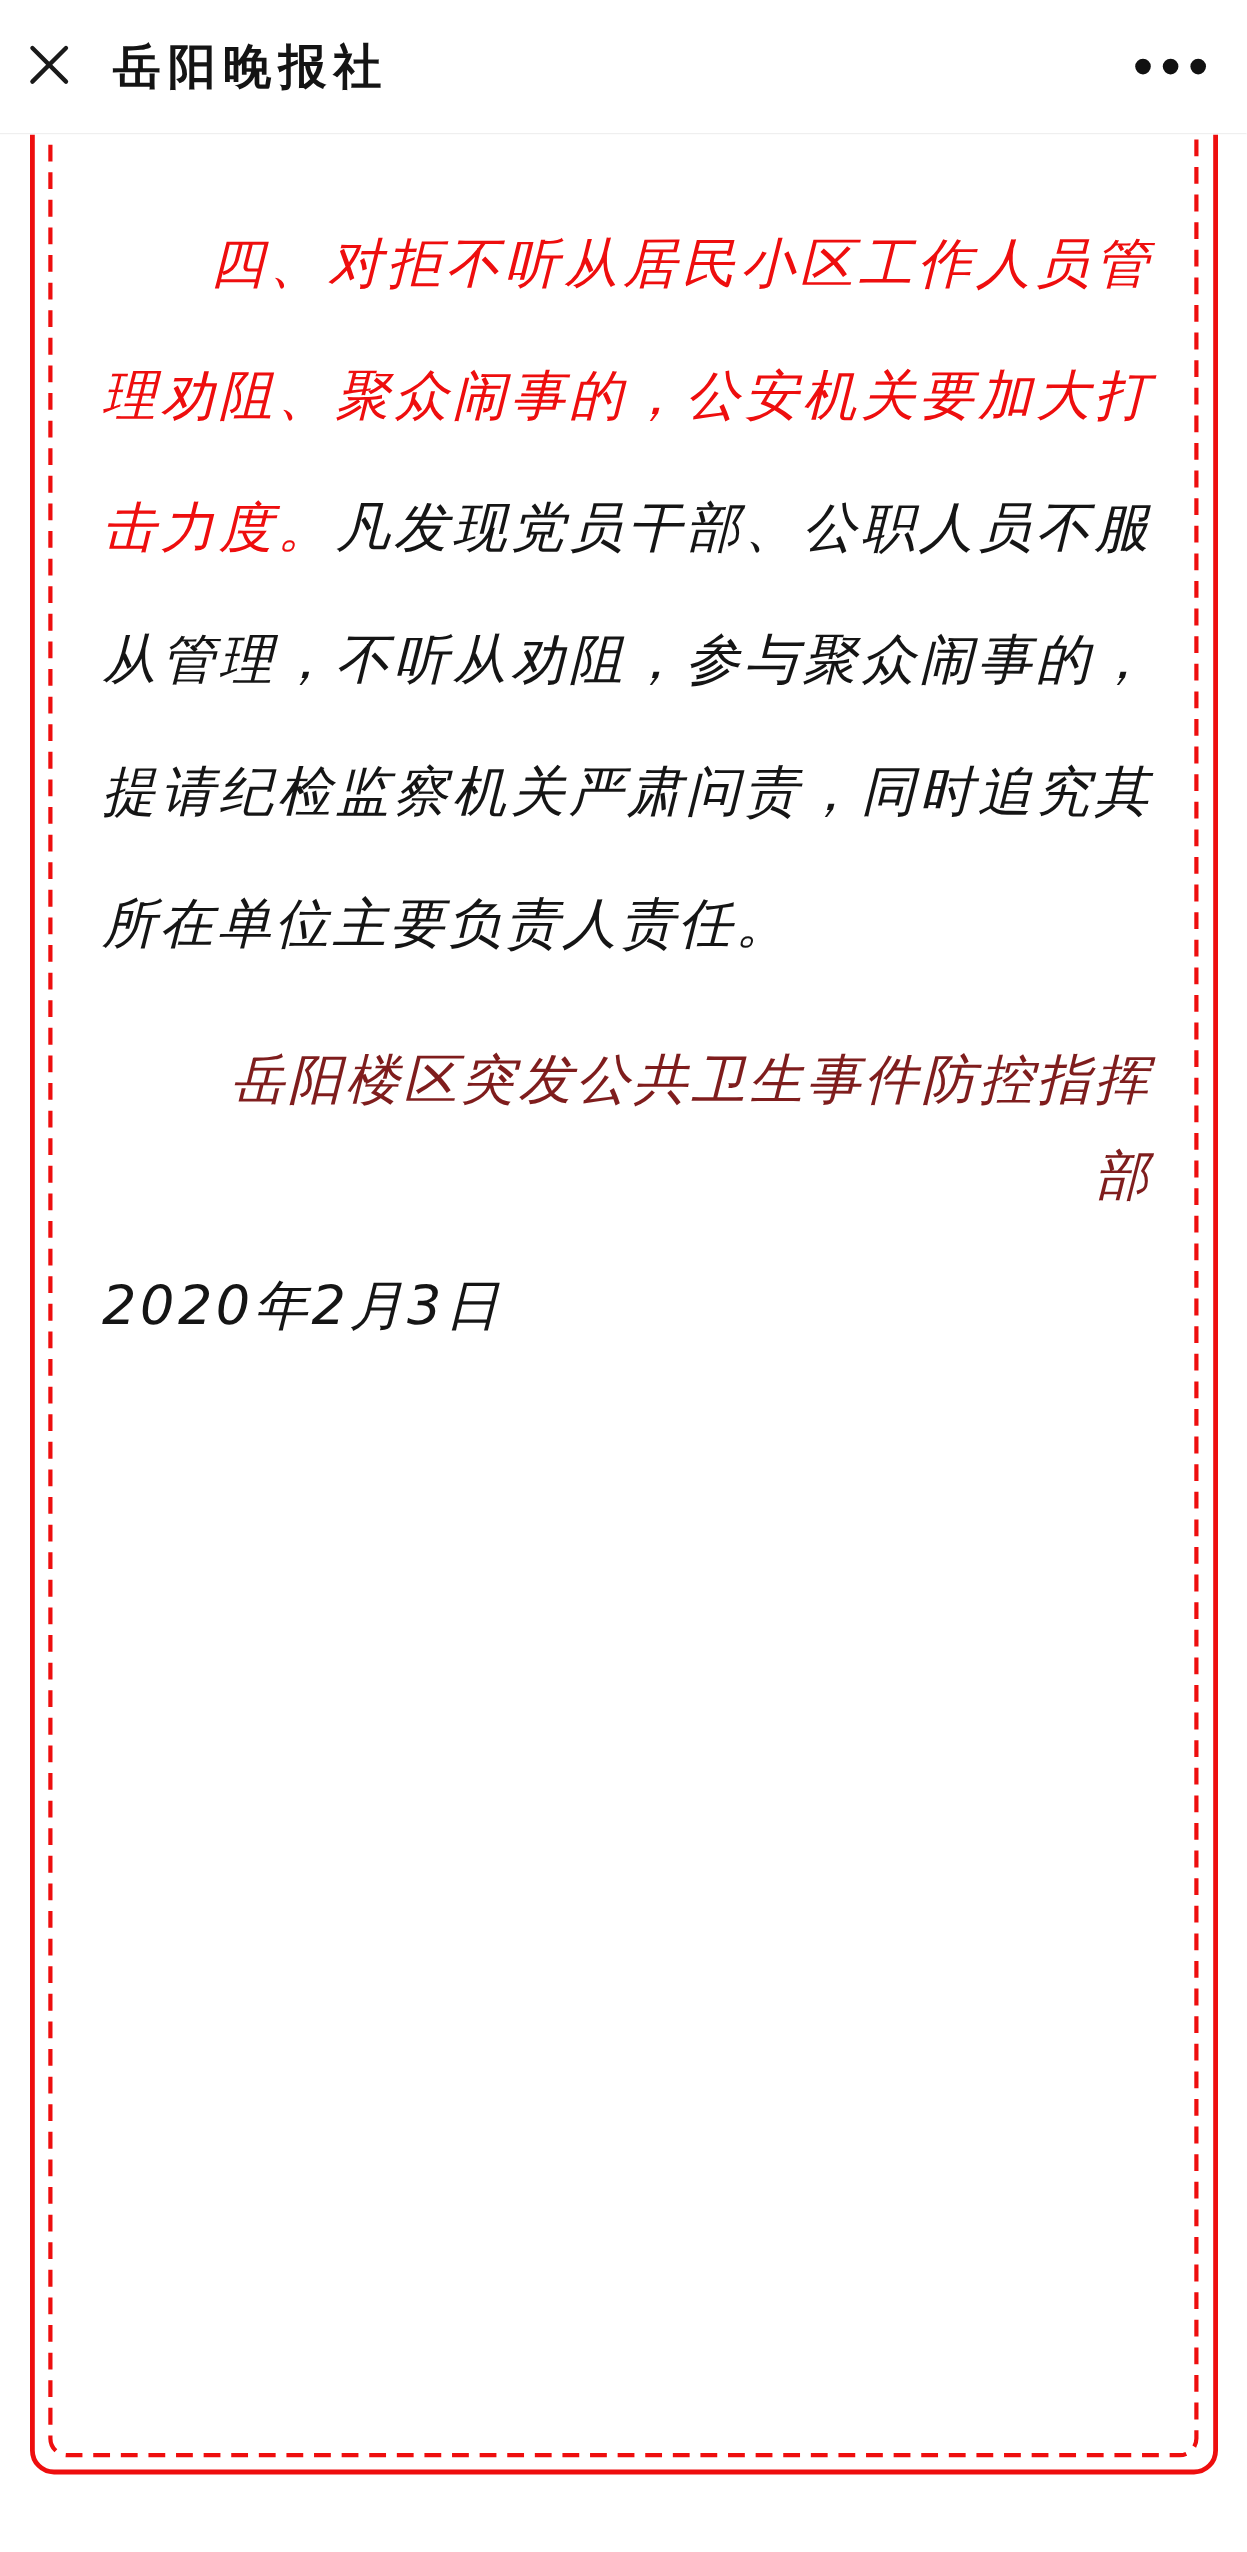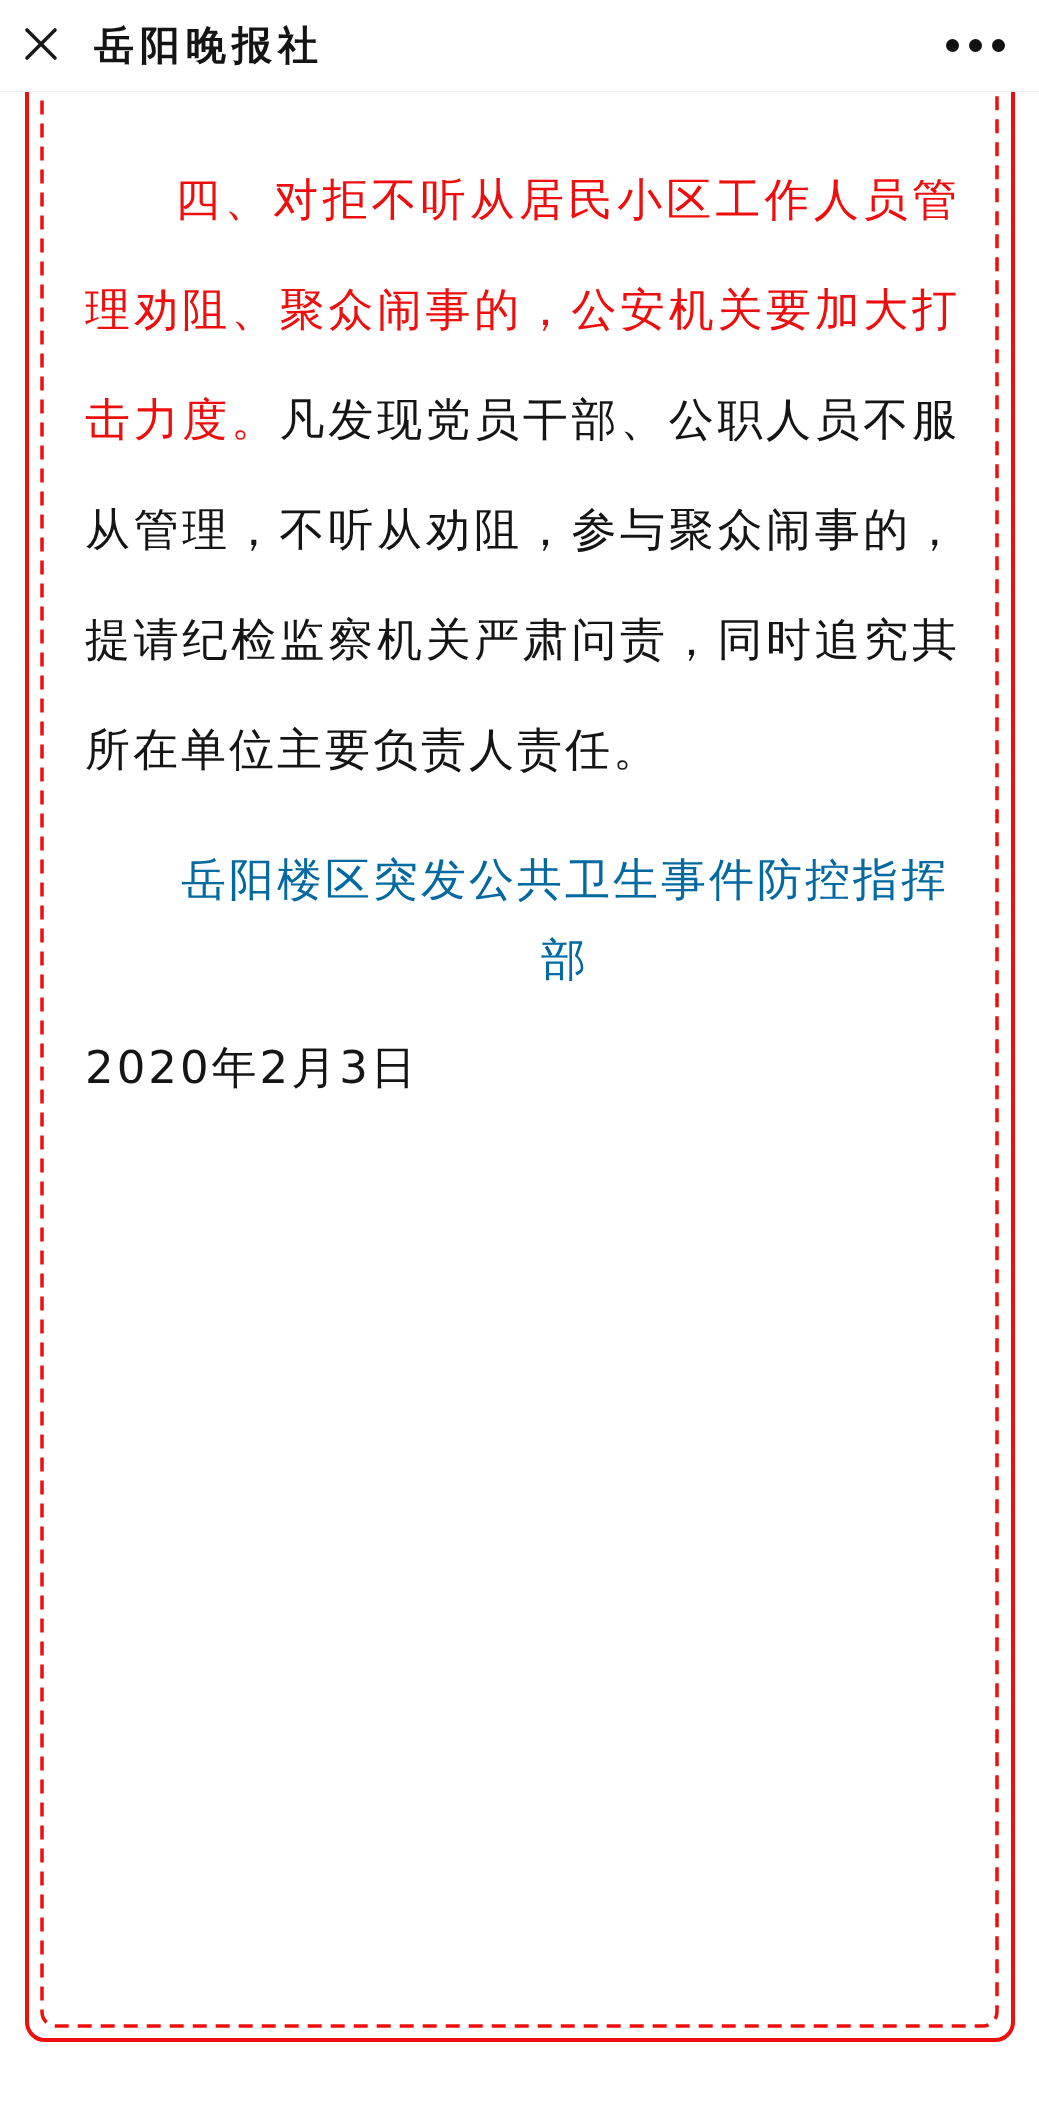--- a/index.html
+++ b/index.html
@@ -9,21 +9,21 @@
     width: 1039px;
     height: 2127px;
     background: #ffffff;
     overflow: hidden;
     font-family: "DejaVu Sans", sans-serif;
   }
 
   
   .titlebar {
     position: relative;
-    height: 92px;
+    height: 112px;
     background: #ffffff;
     border-bottom: 1px solid #ececec;
     display: flex;
     align-items: center;
   }
   .close-btn {
     width: 58px;
     height: 58px;
     margin-left: 12px;
     display: flex;
@@ -56,20 +56,21 @@
     display: block;
   }
 
   
   .content {
     position: relative;
     width: 1039px;
     height: 2015px;
     overflow: hidden;
     background: #ffffff;
+    font-style: italic;
   }
   .frame-svg {
     position: absolute;
     left: 0; top: 0;
     pointer-events: none;
   }
 
   .notice-text {
     position: absolute;
     left: 85px;
@@ -86,22 +87,22 @@
     margin-bottom: 15px;
   }
   .seg-red { color: #ee0e0e; }
   .seg-black { color: #151515; }
 
   .sig {
     width: 790px;
     margin-left: auto;
     margin-top: 35px;
     line-height: 80px;
-    text-align: center;
-    color: #0369a1;
+    text-align: right;
+    color: #7f1d1d;
   }
   .date-line {
     margin-top: 28px;
     line-height: 80px;
     text-align: left;
     padding-right: 22px;
     color: #151515;
   }
 </style>
 </head>

